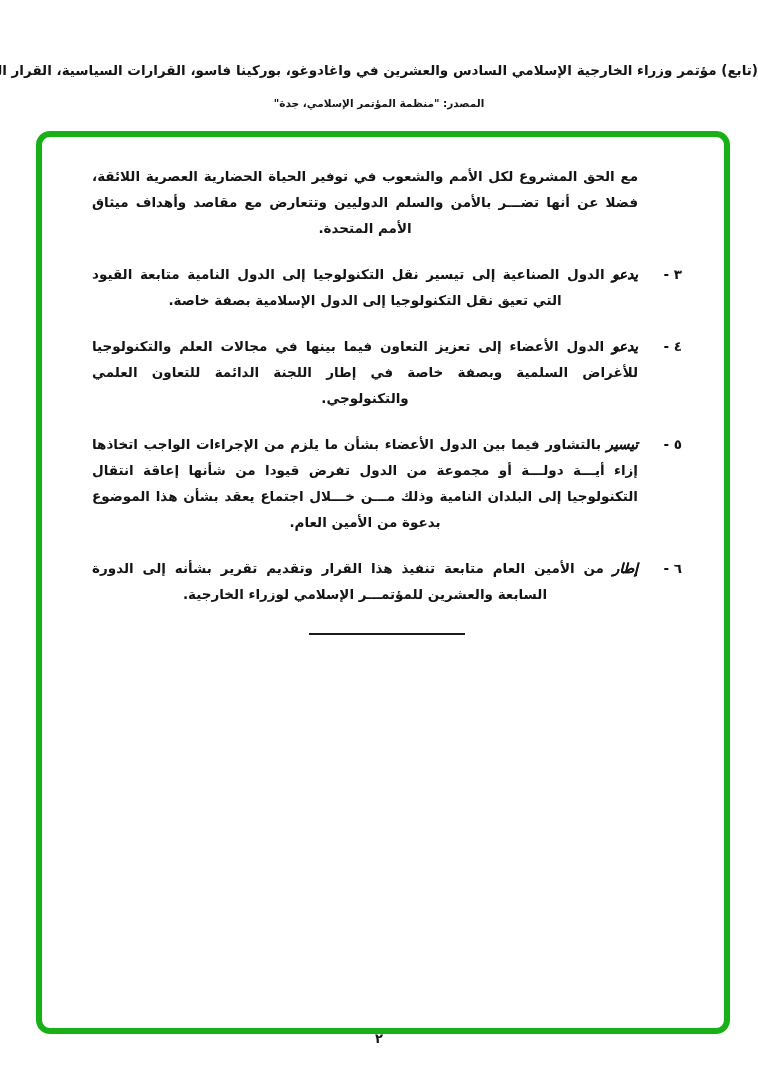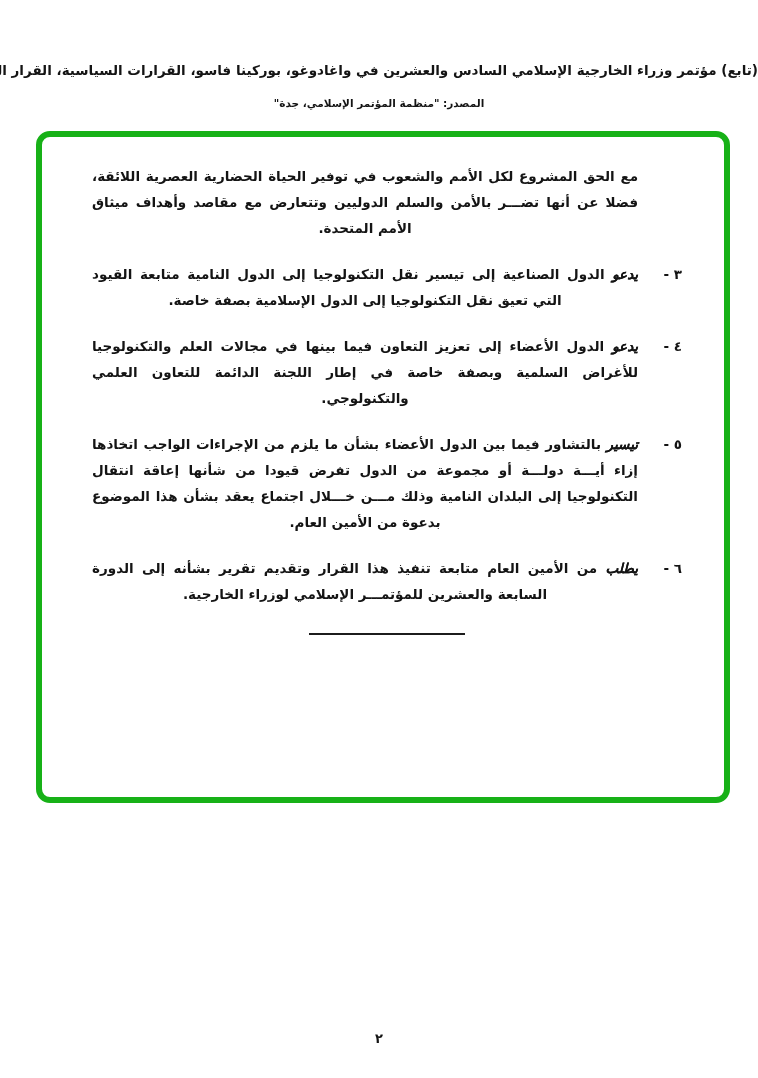--- a/index.html
+++ b/index.html
@@ -12,21 +12,21 @@
   .header-title{
     position:absolute;top:62px;left:0;right:0;
     text-align:center;font-size:13.5px;font-weight:bold;
     white-space:nowrap;letter-spacing:0;
   }
   .header-source{
     position:absolute;top:97px;left:0;right:0;
     text-align:center;font-size:10.5px;font-weight:bold;
   }
   .frame{
-    position:absolute;top:131px;right:28px;width:694px;height:672px;
+    position:absolute;top:131px;right:28px;width:694px;height:903px;
     box-sizing:border-box;border:6px solid var(--accent);border-radius:14px;
     background:#ffffff;
   }
   .content{
     position:absolute;top:0;right:0;left:0;
     padding:26px 42px 0 50px;
   }
   .cont-para{
     margin:0 44px 20px 0;
     font-size:13.5px;line-height:26px;font-weight:bold;
@@ -76,21 +76,21 @@
         <p class="body"><b class="lead">يدعو</b><span> الدول الأعضاء إلى تعزيز التعاون فيما بينها في مجالات العلم والتكنولوجيا للأغراض السلمية وبصفة خاصة في إطار اللجنة الدائمة للتعاون العلمي والتكنولوجي.</span></p>
       </div>
 
       <div class="item">
         <span class="num">٥ -</span>
         <p class="body"><b class="lead">تيسير</b><span> بالتشاور فيما بين الدول الأعضاء بشأن ما يلزم من الإجراءات الواجب اتخاذها إزاء أيـــة دولـــة أو مجموعة من الدول تفرض قيودا من شأنها إعاقة انتقال التكنولوجيا إلى البلدان النامية وذلك مـــن خـــلال اجتماع يعقد بشأن هذا الموضوع بدعوة من الأمين العام.</span></p>
       </div>
 
       <div class="item">
         <span class="num">٦ -</span>
-        <p class="body"><b class="lead">يطلب</b><span> من الأمين العام متابعة تنفيذ هذا القرار وتقديم تقرير بشأنه إلى الدورة السابعة والعشرين للمؤتمـــر الإسلامي لوزراء الخارجية.</span></p>
+        <p class="body"><b class="lead">إطار</b><span> من الأمين العام متابعة تنفيذ هذا القرار وتقديم تقرير بشأنه إلى الدورة السابعة والعشرين للمؤتمـــر الإسلامي لوزراء الخارجية.</span></p>
       </div>
 
       <div class="divider"></div>
 
     </div>
   </div>
 
   <div class="page-number">٢</div>
 
 </div>

